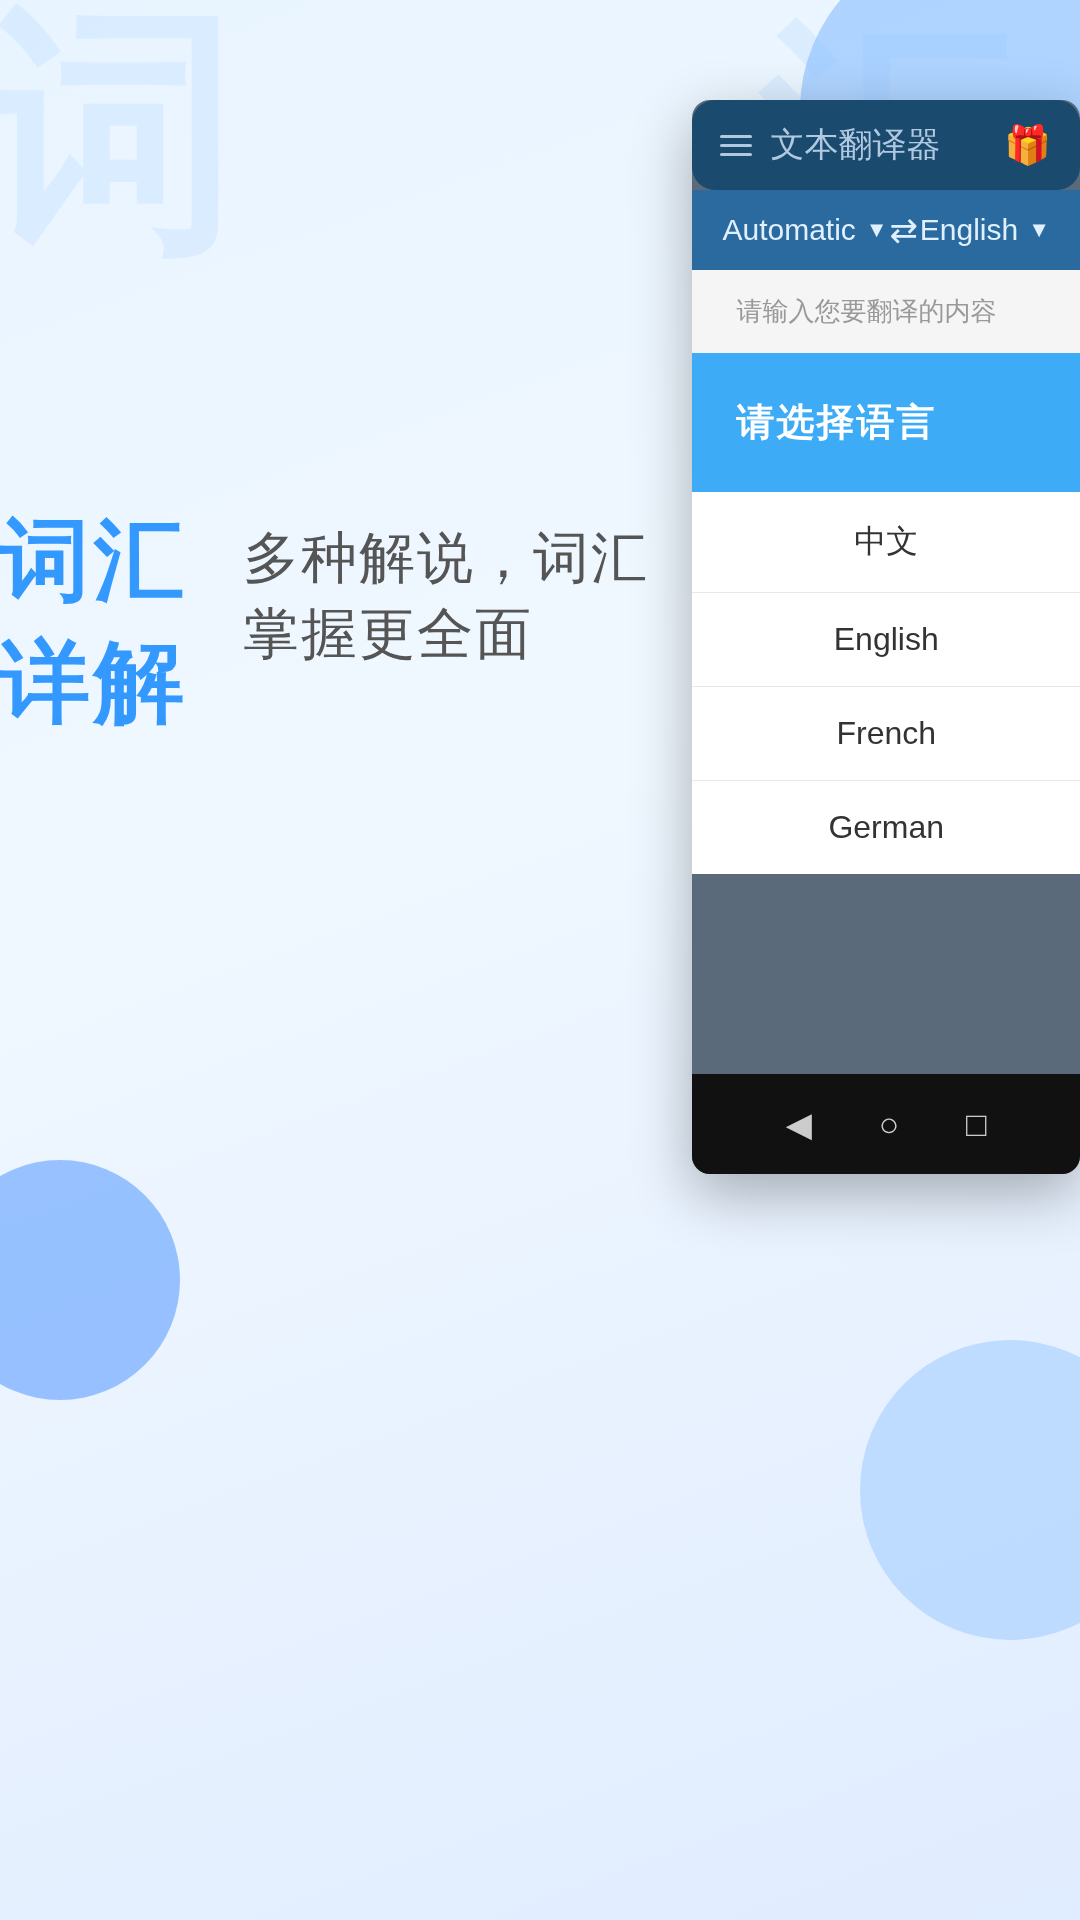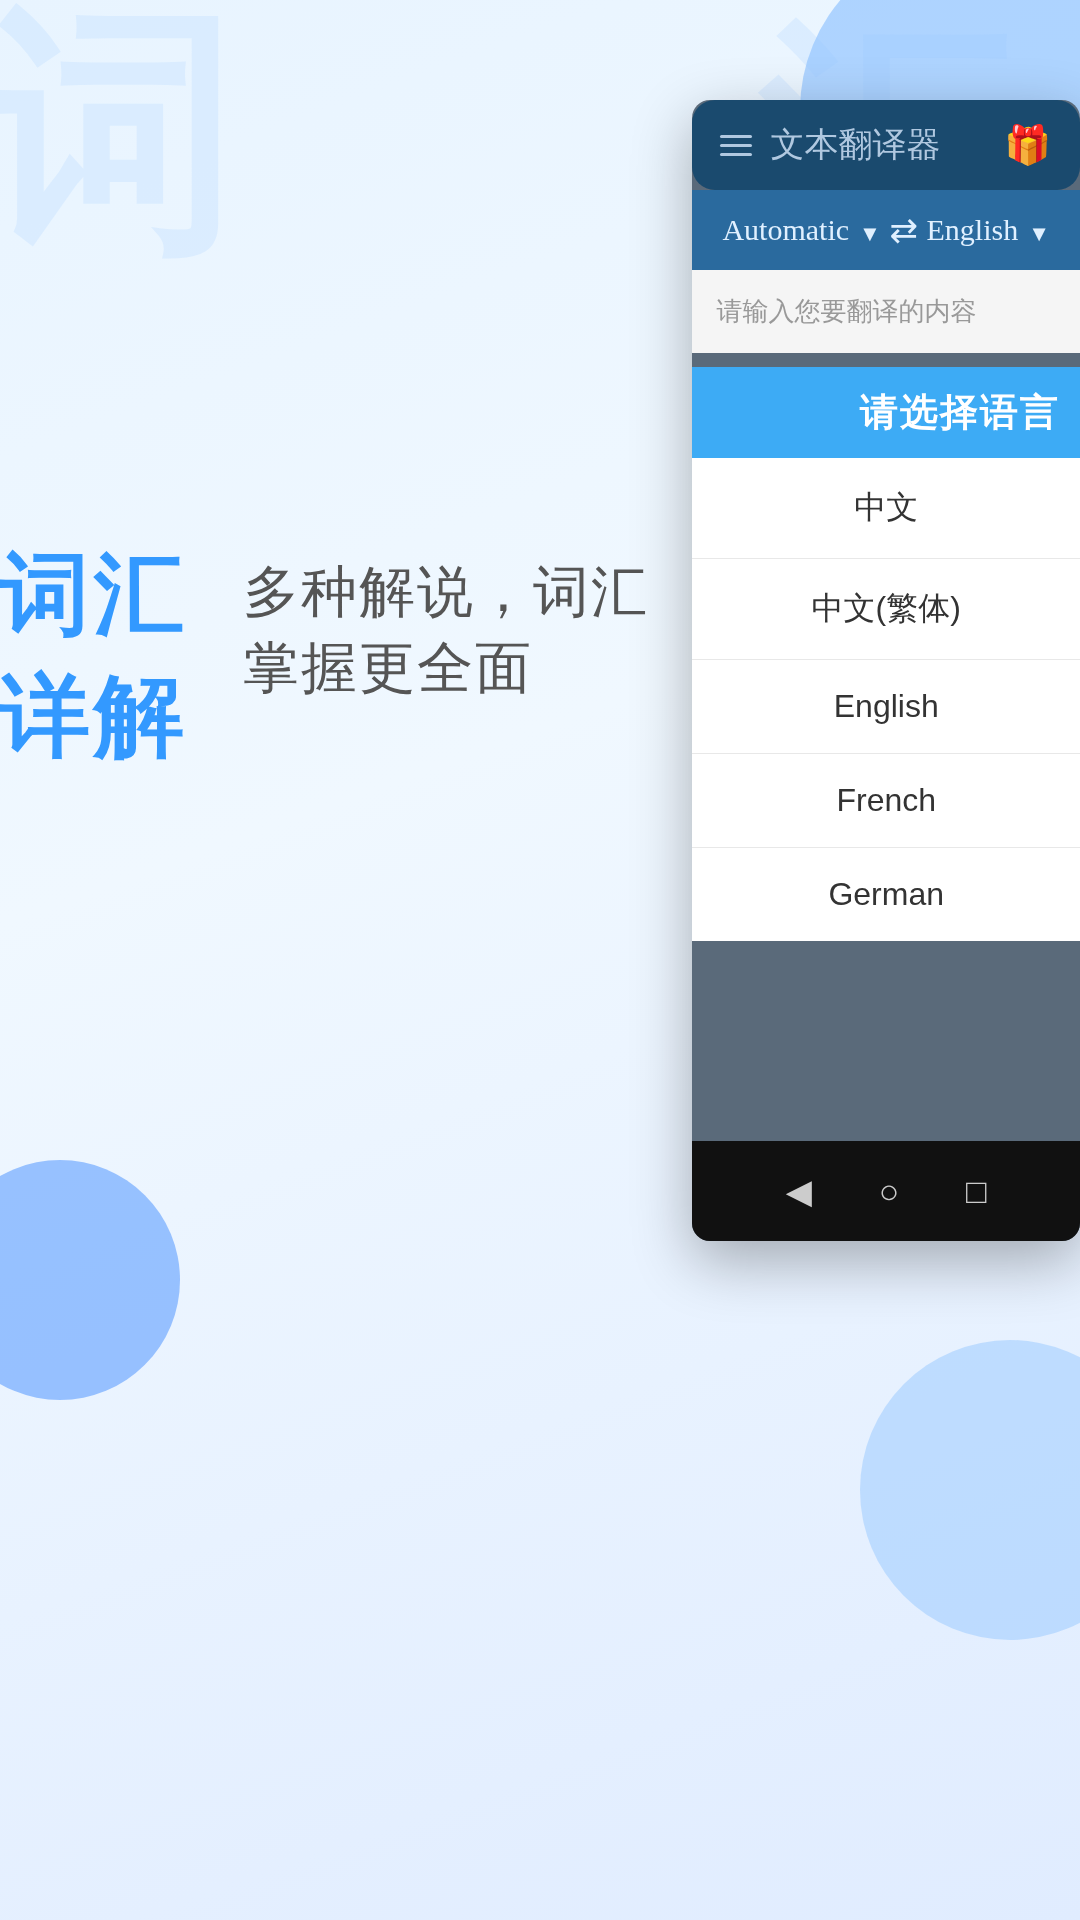--- a/index.html
+++ b/index.html
@@ -147,61 +147,59 @@
     .lang-selector-bar {
       background: #2a6a9e;
       display: flex;
       align-items: center;
       justify-content: space-between;
       padding: 20px 30px;
     }
 
     .lang-option {
       display: flex;
-      align-items: flex-end;
+      align-items: center;
       gap: 10px;
       color: #e0f0ff;
       font-size: 30px;
       cursor: pointer;
-      font-family: Liberation Serif, serif;
     }
 
     .lang-option .dropdown-arrow {
       font-size: 22px;
       color: #e0f0ff;
     }
 
     .swap-icon {
       color: #e0f0ff;
       font-size: 34px;
     }
 
     
     .input-area {
       background: #f5f5f5;
-      padding: 24px 24px;
+      padding: 24px 44px;
       min-height: 80px;
     }
 
     .input-placeholder-text {
       color: #999;
       font-size: 26px;
     }
 
     
     .lang-dialog {
       background: white;
       margin: 0;
     }
 
     .dialog-header {
       background: #3dabf5;
-      padding: 20px;
-      text-align: right;
-      margin-top: 14px;
+      padding: 44px;
+      text-align: left;
     }
 
     .dialog-header-text {
       color: white;
       font-size: 38px;
       font-weight: 600;
       letter-spacing: 2px;
     }
 
     .dialog-list {
@@ -291,21 +289,20 @@
       <span class="input-placeholder-text">请输入您要翻译的内容</span>
     </div>
 
     <div class="lang-dialog">
       <div class="dialog-header">
         <span class="dialog-header-text">请选择语言</span>
       </div>
       <div class="dialog-list">
 
       <div class="dialog-item">中文</div>
-          <div class="dialog-item">中文(繁体)</div>
           <div class="dialog-item">English</div>
           <div class="dialog-item">French</div>
           <div class="dialog-item">German</div>
         </div>
     </div>
 
     <div class="gray-area"></div>
 
     <div class="bottom-nav">
       <span class="nav-btn">◀</span>

